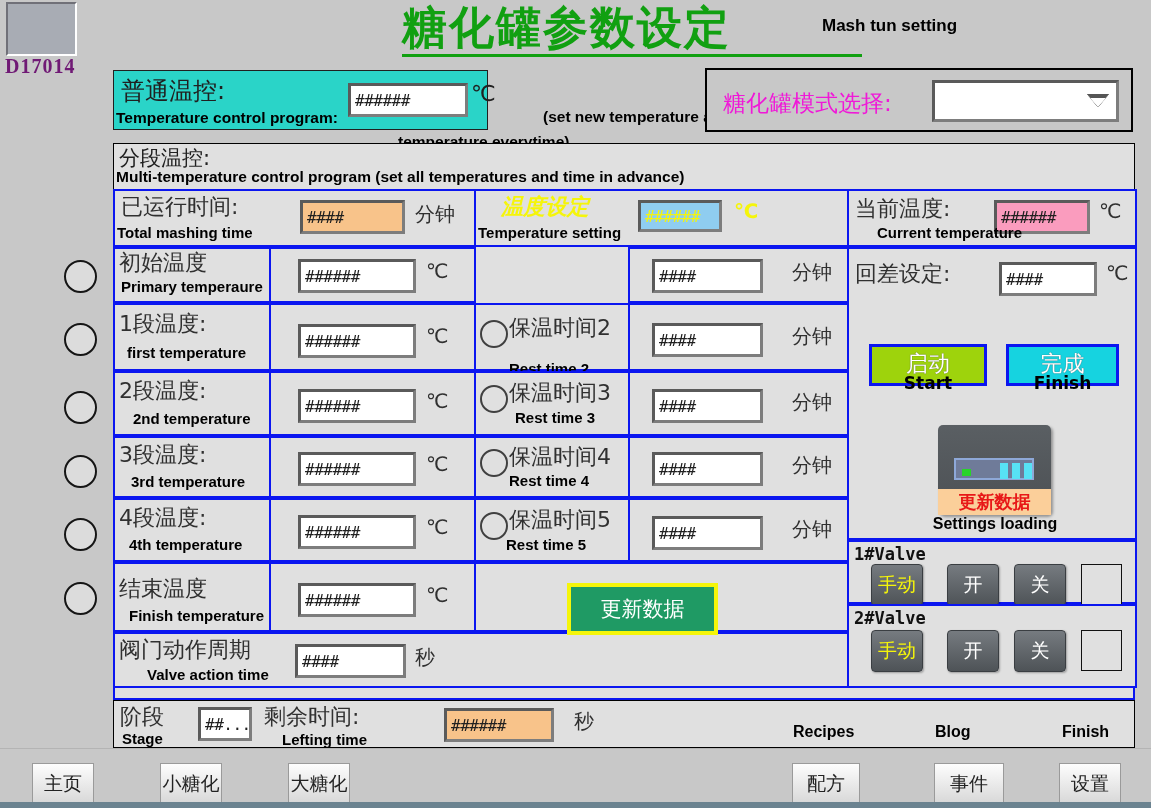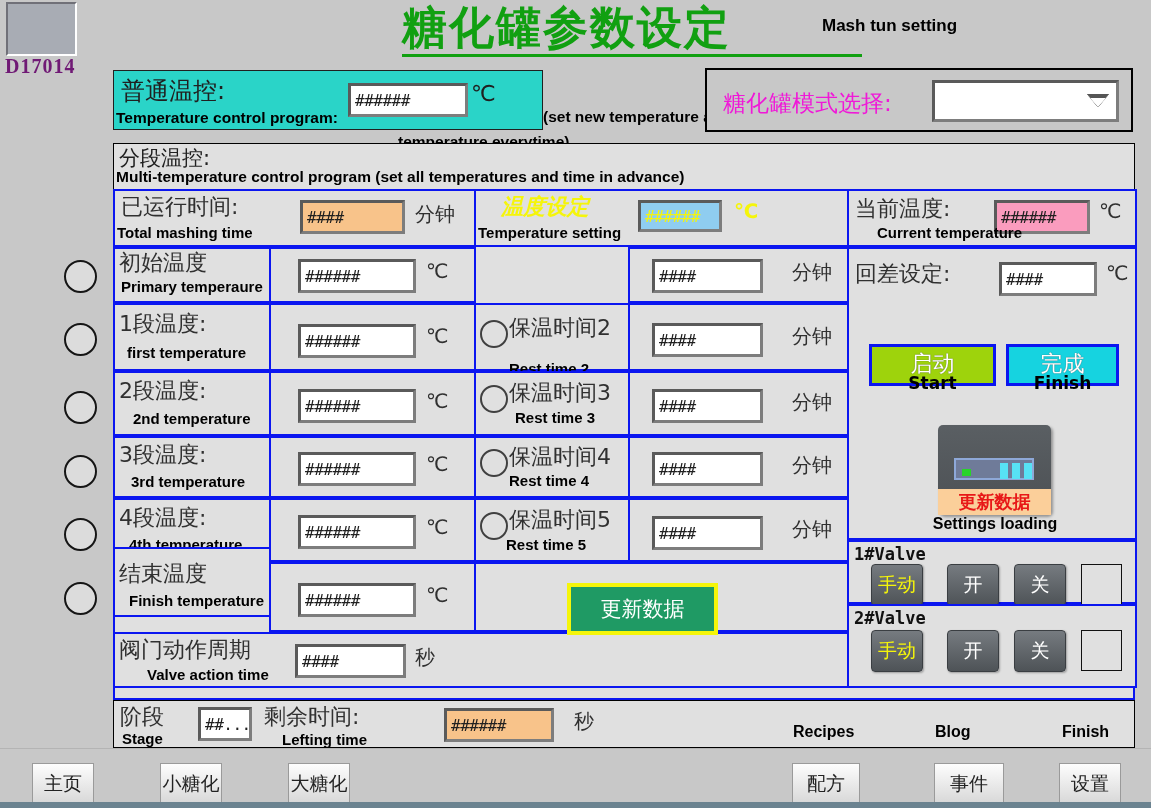--- a/index.html
+++ b/index.html
@@ -47,21 +47,21 @@
   }
   #title-en {
     position: absolute; left: 822px; top: 16px;
     font-size: 17px; font-weight: bold; color: #000;
     font-family: "Liberation Sans", sans-serif;
   }
 
   
   #simple-tc {
     position: absolute; left: 113px; top: 70px;
-    width: 430px; height: 60px;
+    width: 375px; height: 60px;
     background: #2ad4c8;
     border: 1px solid #202020;
   }
   #simple-tc-cn {
     position: absolute; left: 7px; top: 4px;
     font-size: 24px; color: #202020;
     font-family: "DejaVu Sans", sans-serif;
   }
   #simple-tc-en {
     position: absolute; left: 2px; top: 38px;
@@ -400,21 +400,21 @@
     <div class="lbl-en" style="left:18px; top:37px;">2nd temperature</div>
   </div>
   <div class="cell" style="left:-2px; top:245px; width:158px; height:62px;">
     <div class="lbl-cn" style="left:4px; top:2px;">3段温度:</div>
     <div class="lbl-en" style="left:16px; top:35px;">3rd temperature</div>
   </div>
   <div class="cell" style="left:-2px; top:307px; width:158px; height:64px;">
     <div class="lbl-cn" style="left:4px; top:3px;">4段温度:</div>
     <div class="lbl-en" style="left:14px; top:36px;">4th temperature</div>
   </div>
-  <div class="cell" style="left:-2px; top:356px; width:158px; height:70px;">
+  <div class="cell" style="left:-2px; top:371px; width:158px; height:70px;">
     <div class="lbl-cn" style="left:4px; top:10px;">结束温度</div>
     <div class="lbl-en" style="left:14px; top:43px;">Finish temperature</div>
   </div>
 
   <div class="cell" style="left:154px; top:56px; width:207px; height:56px;">
     <div class="fld" style="position:absolute; left:27px; top:10px; width:118px; height:34px;">######</div>
     <div class="unit" style="left:155px; top:10px;">℃</div>
   </div>
   <div class="cell" style="left:154px; top:112px; width:207px; height:68px;">
     <div class="fld" style="position:absolute; left:27px; top:19px; width:118px; height:34px;">######</div>
@@ -511,21 +511,21 @@
 
 </div>
 
 <div class="radio" style="left:64px; top:260px;"></div>
 <div class="radio" style="left:64px; top:323px;"></div>
 <div class="radio" style="left:64px; top:391px;"></div>
 <div class="radio" style="left:64px; top:455px;"></div>
 <div class="radio" style="left:64px; top:518px;"></div>
 <div class="radio" style="left:64px; top:582px;"></div>
 
-<div class="btn3d" id="btn-start" style="left:869px; top:344px; width:127px; height:42px;">
+<div class="btn3d" id="btn-start" style="left:869px; top:344px; width:118px; height:42px;">
   <span class="cn">启动</span>
   <span class="en">Start</span>
 </div>
 <div class="btn3d" id="btn-finish" style="left:1006px; top:344px; width:113px; height:42px;">
   <span class="cn">完成</span>
   <span class="en">Finish</span>
 </div>
 
 <div id="load-widget">
   <svg id="load-arrow" width="40" height="32" viewBox="0 0 40 32">

